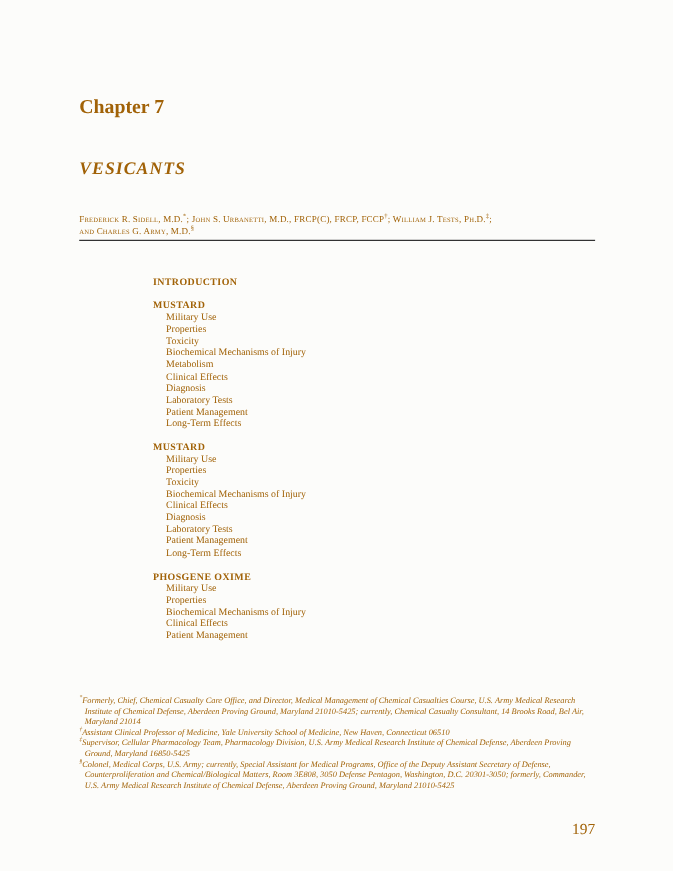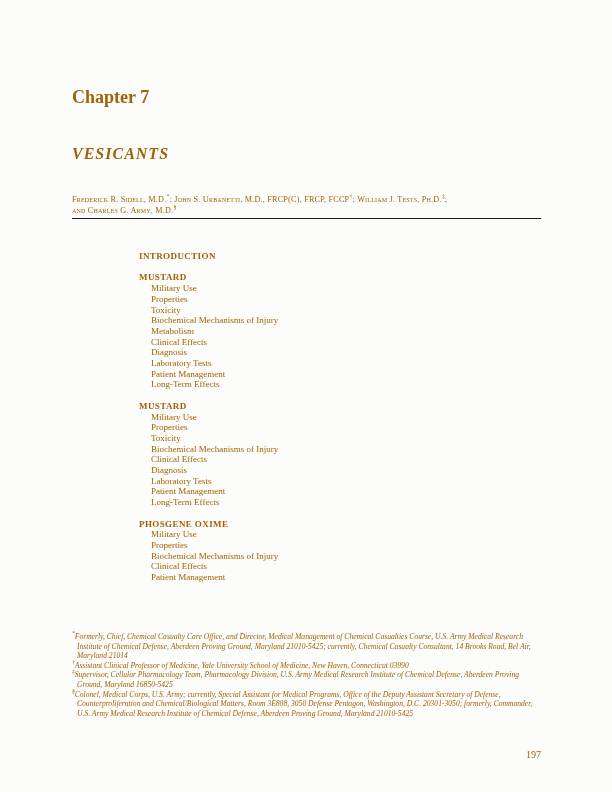--- a/index.html
+++ b/index.html
@@ -89,21 +89,21 @@
   .footnote sup {
     font-size: 5.5px;
     vertical-align: super;
     line-height: 0;
   }
 
   .page-number {
     position: absolute;
     right: 71px;
     top: 750px;
-    font-size: 10px;
+    font-size: 14px;
     line-height: 10px;
   }
 </style>
 </head>
 <body>
 
 <div class="page">
   <div class="content">
 
     <div class="chapter-label">Chapter 7</div>
@@ -152,19 +152,19 @@
             <div class="toc-item">Patient Management</div>
           </div>
         </div>
 
     </div>
 
   </div>
 
   <div class="footnotes" id="footnotes">
       <div class="footnote"><sup>*</sup><span>Formerly, Chief, Chemical Casualty Care Office, and Director, Medical Management of Chemical Casualties Course, U.S. Army Medical Research Institute of Chemical Defense, Aberdeen Proving Ground, Maryland 21010-5425; currently, Chemical Casualty Consultant, 14 Brooks Road, Bel Air, Maryland 21014</span></div>
-      <div class="footnote"><sup>†</sup><span>Assistant Clinical Professor of Medicine, Yale University School of Medicine, New Haven, Connecticut 03990</span></div>
+      <div class="footnote"><sup>†</sup><span>Assistant Clinical Professor of Medicine, Yale University School of Medicine, New Haven, Connecticut 06510</span></div>
       <div class="footnote"><sup>‡</sup><span>Supervisor, Cellular Pharmacology Team, Pharmacology Division, U.S. Army Medical Research Institute of Chemical Defense, Aberdeen Proving Ground, Maryland 16850-5425</span></div>
       <div class="footnote"><sup>§</sup><span>Colonel, Medical Corps, U.S. Army; currently, Special Assistant for Medical Programs, Office of the Deputy Assistant Secretary of Defense, Counterproliferation and Chemical/Biological Matters, Room 3E808, 3050 Defense Pentagon, Washington, D.C. 20301-3050; formerly, Commander, U.S. Army Medical Research Institute of Chemical Defense, Aberdeen Proving Ground, Maryland 21010-5425</span></div>
     </div>
 
   <div class="page-number">197</div>
 </div>
 
 </body></html>

